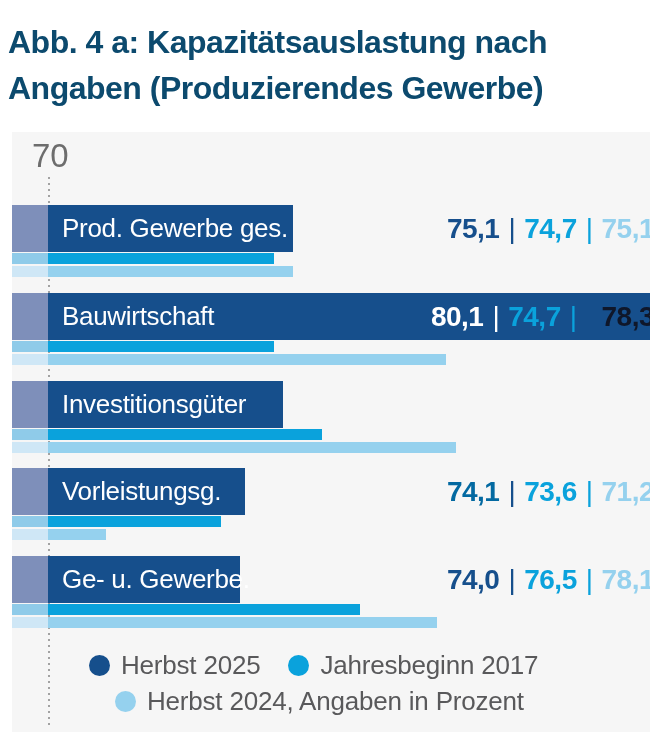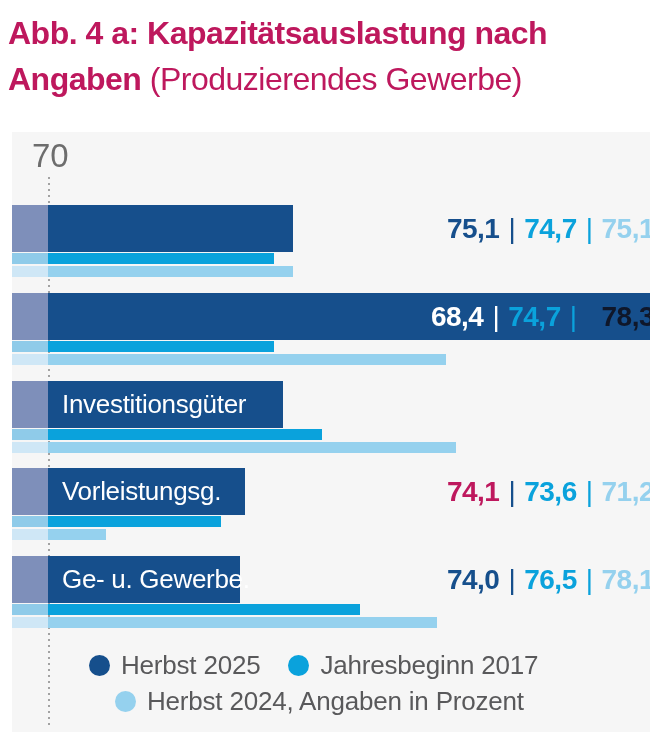--- a/index.html
+++ b/index.html
@@ -4,25 +4,25 @@
 <style>
   html,body{margin:0;padding:0;}
   body{
     width:650px;height:732px;position:relative;overflow:hidden;
     background:#ffffff;font-family:"Liberation Sans", sans-serif;
     -webkit-font-smoothing:antialiased;
   }
   
   .fig-title{
     position:absolute;left:8px;top:0px;width:640px;
-    color:#be185d;font-size:32px;line-height:46px;letter-spacing:-0.5px;
-    padding-top:10px;
+    color:#0c4a6e;font-size:32px;line-height:46px;letter-spacing:-0.5px;
+    padding-top:19px;
   }
   .fig-title .b{font-weight:700;}
-  .fig-title .n{font-weight:400;text-align:right;}
+  .fig-title .n{font-weight:700;text-align:right;}
   
   .panel{
     position:absolute;left:12px;top:132px;width:650px;height:600px;
     background:#f6f6f6;
   }
   .axis-baseline{
     position:absolute;left:20px;top:6px;
     font-size:33px;line-height:36px;color:#6d6d6d;font-weight:400;
   }
   .dotline{
@@ -69,49 +69,51 @@
   <div class="axis-baseline">70</div>
   <div class="dotline"></div>
   <div id="rows">
       <div class="row" style="top: 73px;">
         <div class="stub-d" style="background: rgb(126, 143, 186);"></div>
         <div class="bar-d" style="background: rgb(22, 79, 140); width: 245px;"></div>
         <div class="stub-m" style="background: rgb(143, 203, 233);"></div>
         <div class="bar-m" style="background: rgb(10, 162, 220); width: 226px;"></div>
         <div class="stub-l" style="background: rgb(207, 231, 246);"></div>
         <div class="bar-l" style="background: rgb(149, 209, 238); width: 245px;"></div>
+        <div class="cat-label">Prod. Gewerbe ges.</div>
         <div class="vals"><span style="color: rgb(22, 79, 140);">75,1</span><div class="sep" style="display: inline; color: rgb(22, 79, 140);">|</div><span style="color: rgb(10, 162, 220);">74,7</span><div class="sep" style="display: inline; color: rgb(10, 162, 220);">|</div><span style="color: rgb(149, 209, 238);">75,1</span></div>
       </div>
       <div class="row" style="top: 161px;">
         <div class="stub-d" style="background: rgb(126, 143, 186);"></div>
         <div class="bar-d" style="background: rgb(22, 79, 140); width: 614px;"></div>
         <div class="stub-m" style="background: rgb(143, 203, 233);"></div>
         <div class="bar-m" style="background: rgb(10, 162, 220); width: 226px;"></div>
         <div class="stub-l" style="background: rgb(207, 231, 246);"></div>
         <div class="bar-l" style="background: rgb(149, 209, 238); width: 398px;"></div>
-        <div class="vals"><span style="color: rgb(255, 255, 255);">68,4</span><div class="sep" style="display: inline; color: rgb(255, 255, 255);">|</div><span style="color: rgb(10, 162, 220);">74,7</span><div class="sep" style="display: inline; color: rgb(10, 162, 220);">|</div><span style="color: #0f172a; margin-left: 16px;">78,3</span></div>
+        <div class="cat-label">Bauwirtschaft</div>
+        <div class="vals"><span style="color: rgb(255, 255, 255);">80,1</span><div class="sep" style="display: inline; color: rgb(255, 255, 255);">|</div><span style="color: rgb(10, 162, 220);">74,7</span><div class="sep" style="display: inline; color: rgb(10, 162, 220);">|</div><span style="color: #0f172a; margin-left: 16px;">78,3</span></div>
       </div>
       <div class="row" style="top: 249px;">
         <div class="stub-d" style="background: rgb(126, 143, 186);"></div>
         <div class="bar-d" style="background: rgb(22, 79, 140); width: 235px;"></div>
         <div class="stub-m" style="background: rgb(143, 203, 233);"></div>
         <div class="bar-m" style="background: rgb(10, 162, 220); width: 274px;"></div>
         <div class="stub-l" style="background: rgb(207, 231, 246);"></div>
         <div class="bar-l" style="background: rgb(149, 209, 238); width: 408px;"></div>
         <div class="cat-label">Investitionsgüter</div>
       </div>
       <div class="row" style="top: 336px;">
         <div class="stub-d" style="background: rgb(126, 143, 186);"></div>
         <div class="bar-d" style="background: rgb(22, 79, 140); width: 197px;"></div>
         <div class="stub-m" style="background: rgb(143, 203, 233);"></div>
         <div class="bar-m" style="background: rgb(10, 162, 220); width: 173px;"></div>
         <div class="stub-l" style="background: rgb(207, 231, 246);"></div>
         <div class="bar-l" style="background: rgb(149, 209, 238); width: 58px;"></div>
         <div class="cat-label">Vorleistungsg.</div>
-        <div class="vals"><span style="color: #be185d; margin-left: 39px;">74,1</span><div class="sep" style="display: inline; color: rgb(22, 79, 140);">|</div><span style="color: rgb(10, 162, 220);">73,6</span><div class="sep" style="display: inline; color: rgb(10, 162, 220);">|</div><span style="color: rgb(149, 209, 238);">71,2</span></div>
+        <div class="vals"><span style="color: #0369a1; margin-left: 39px;">74,1</span><div class="sep" style="display: inline; color: rgb(22, 79, 140);">|</div><span style="color: rgb(10, 162, 220);">73,6</span><div class="sep" style="display: inline; color: rgb(10, 162, 220);">|</div><span style="color: rgb(149, 209, 238);">71,2</span></div>
       </div>
       <div class="row" style="top: 424px;">
         <div class="stub-d" style="background: rgb(126, 143, 186);"></div>
         <div class="bar-d" style="background: rgb(22, 79, 140); width: 192px;"></div>
         <div class="stub-m" style="background: rgb(143, 203, 233);"></div>
         <div class="bar-m" style="background: rgb(10, 162, 220); width: 312px;"></div>
         <div class="stub-l" style="background: rgb(207, 231, 246);"></div>
         <div class="bar-l" style="background: rgb(149, 209, 238); width: 389px;"></div>
         <div class="cat-label">Ge- u. Gewerbe.</div>
         <div class="vals"><span style="color: rgb(22, 79, 140);">74,0</span><div class="sep" style="display: inline; color: rgb(22, 79, 140);">|</div><span style="color: rgb(10, 162, 220);">76,5</span><div class="sep" style="display: inline; color: rgb(10, 162, 220);">|</div><span style="color: rgb(149, 209, 238);">78,1</span></div>

